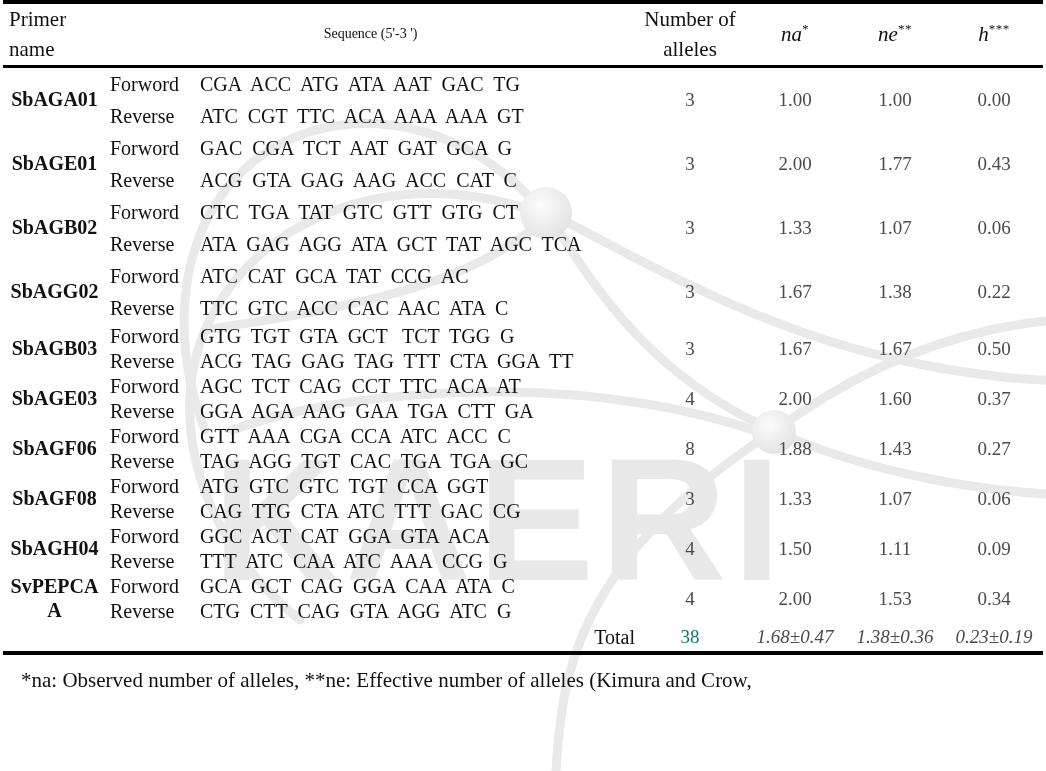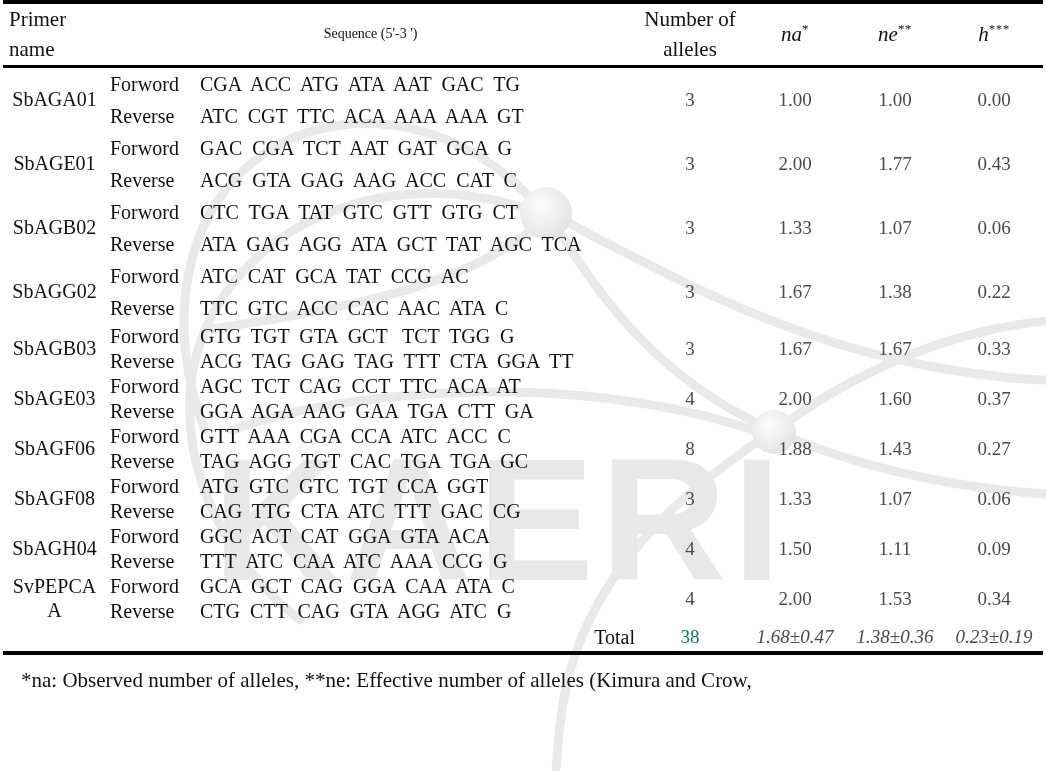--- a/index.html
+++ b/index.html
@@ -88,21 +88,21 @@
   col.c-h     { width: 98px;  }
 
   
   tbody td { padding: 0; vertical-align: middle; }
 
   .cell-name {
     text-align: center;
     font-size: 20px;
     white-space: nowrap;
   }
-  .cell-name .nm-wrap { display:block; line-height: 1.18; }
+  .cell-name .nm-wrap { display:block; line-height: 1.18; font-weight: bold; }
   .cell-dir  {
     text-align: left;
     font-size: 20px;
     padding-left: 4px;
     white-space: nowrap;
   }
   .cell-seq  {
     text-align: left;
     font-size: 20px;
     white-space: pre;
@@ -295,21 +295,21 @@
         </tr>
         <tr class="tight">
           <td class="cell-name" rowspan="2">
             <span class="nm-wrap">SbAGB03</span>
           </td>
           <td class="cell-dir">Forword</td>
           <td class="cell-seq">GTG  TGT  GTA  GCT   TCT  TGG  G</td>
           <td class="cell-num" rowspan="2">3</td>
           <td class="cell-stat" rowspan="2">1.67</td>
           <td class="cell-stat" rowspan="2">1.67</td>
-          <td class="cell-stat" rowspan="2">0.33</td>
+          <td class="cell-stat" rowspan="2">0.50</td>
         </tr>
         <tr class="tight">
           <td class="cell-dir">Reverse</td>
           <td class="cell-seq">ACG  TAG  GAG  TAG  TTT  CTA  GGA  TT</td>
         </tr>
         <tr class="tight">
           <td class="cell-name" rowspan="2">
             <span class="nm-wrap">SbAGE03</span>
           </td>
           <td class="cell-dir">Forword</td>

